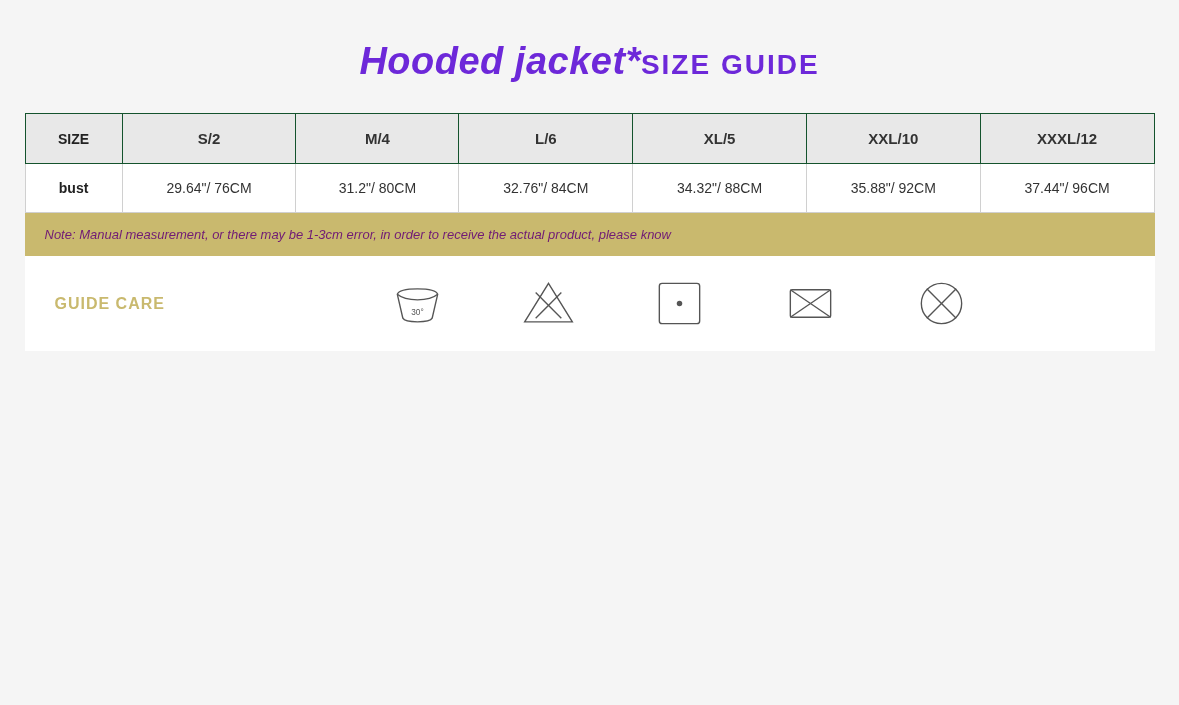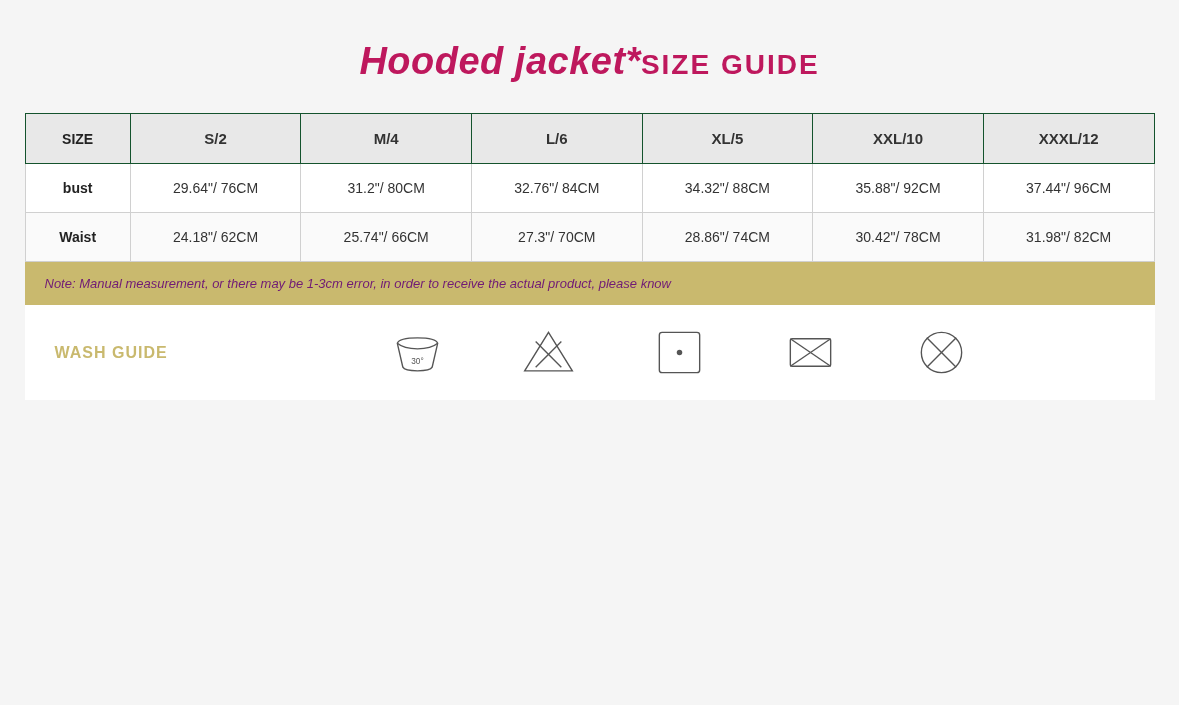--- a/index.html
+++ b/index.html
@@ -23,21 +23,21 @@
     }
 
     .title-section {
       padding: 40px 0 30px 0;
       text-align: center;
     }
 
     .title-section h1 {
       font-size: 38px;
       font-weight: 400;
-      color: #be185d;
+      color: #6d28d9;
       letter-spacing: 0.5px;
     }
 
     .title-section h1 span.bold {
       font-weight: 700;
       font-style: italic;
     }
 
     .title-section h1 span.size-guide {
       font-size: 28px;
@@ -179,39 +179,30 @@
 
       <tr>
             <td>bust</td>
             <td>29.64"/ 76CM</td>
             <td>31.2"/ 80CM</td>
             <td>32.76"/ 84CM</td>
             <td>34.32"/ 88CM</td>
             <td>35.88"/ 92CM</td>
             <td>37.44"/ 96CM</td>
           </tr>
-          <tr>
-            <td>Waist</td>
-            <td>24.18"/ 62CM</td>
-            <td>25.74"/ 66CM</td>
-            <td>27.3"/ 70CM</td>
-            <td>28.86"/ 74CM</td>
-            <td>30.42"/ 78CM</td>
-            <td>31.98"/ 82CM</td>
-          </tr>
         </tbody>
     </table>
   </div>
 
   <div class="note-bar">
     <p>Note: Manual measurement, or there may be 1-3cm error, in order to receive the actual product, please know</p>
   </div>
 
   <div class="wash-care-section">
-    <span class="wash-care-label">WASH GUIDE</span>
+    <span class="wash-care-label">GUIDE CARE</span>
     <div class="wash-icons">
 
       <div class="wash-icon">
         <svg class="care-icon" viewBox="0 0 60 60">
           <path d="M8 20 Q10 14 30 14 Q50 14 52 20 L46 46 Q44 50 30 50 Q16 50 14 46 Z" stroke="#555" stroke-width="1.5" fill="none"></path>
           <path d="M8 20 Q15 26 30 26 Q45 26 52 20" stroke="#555" stroke-width="1.5" fill="none"></path>
           <text x="30" y="42" text-anchor="middle" font-size="9" fill="#555" stroke="none" font-family="Arial">30°</text>
         </svg>
       </div>
 

